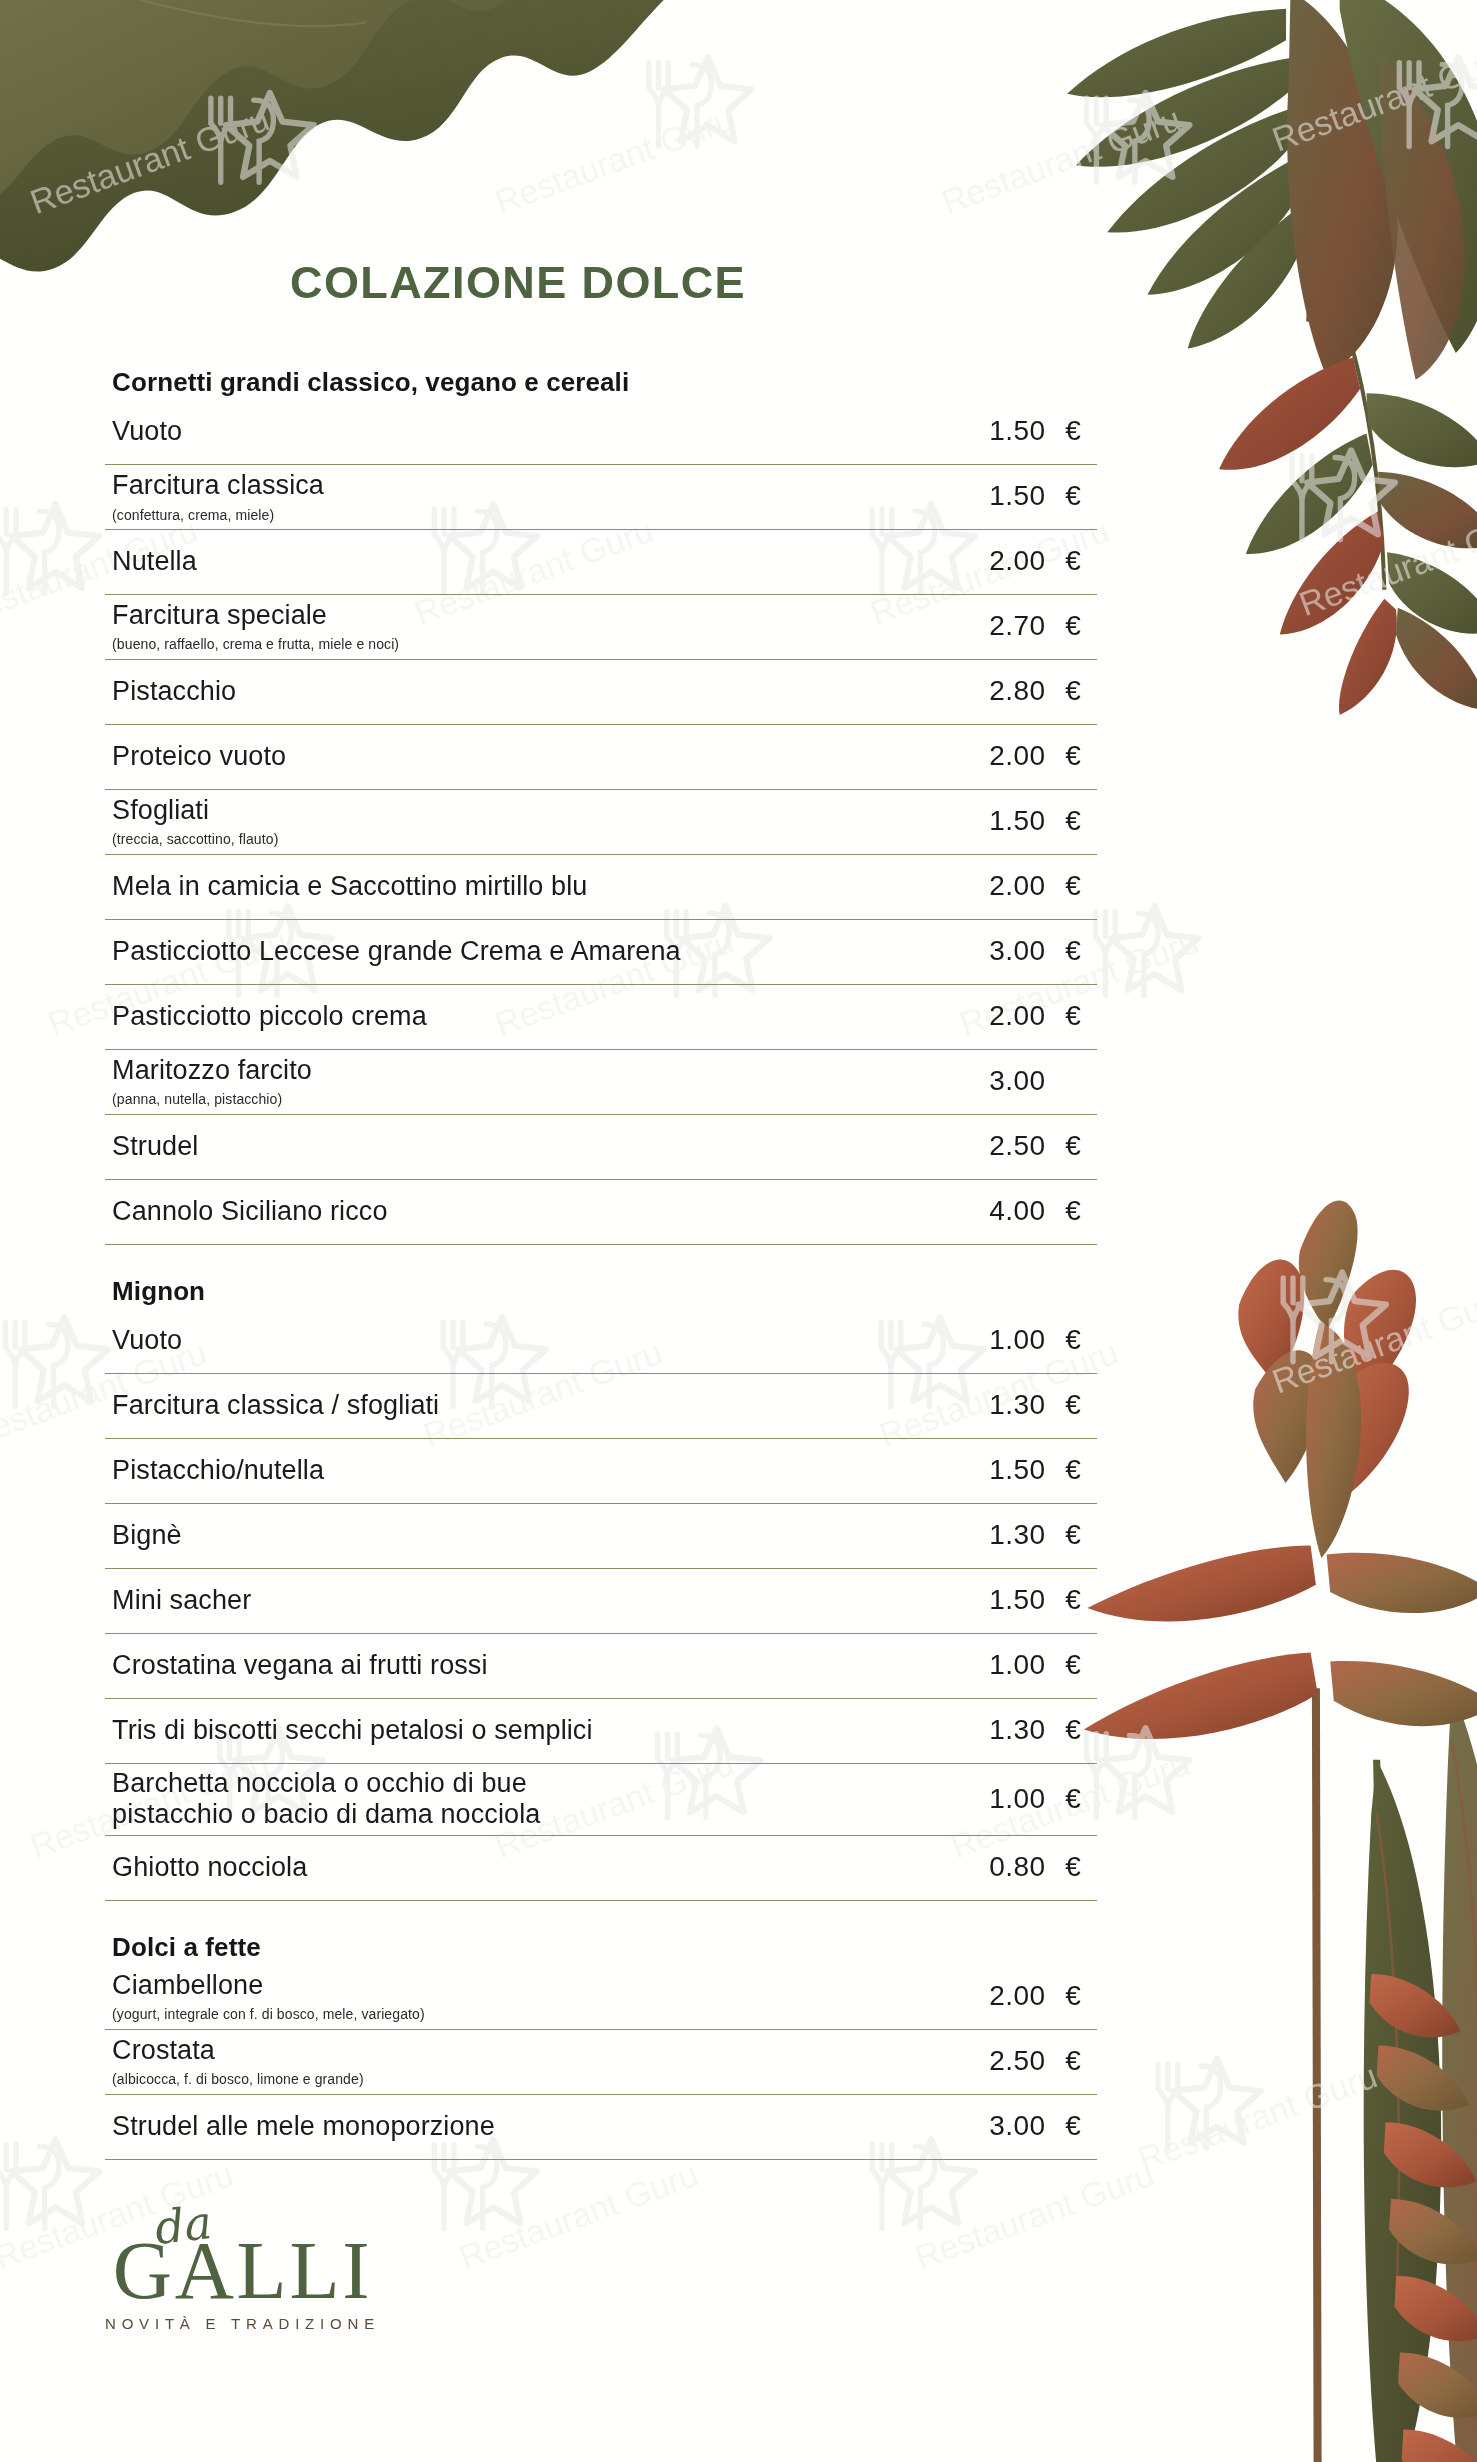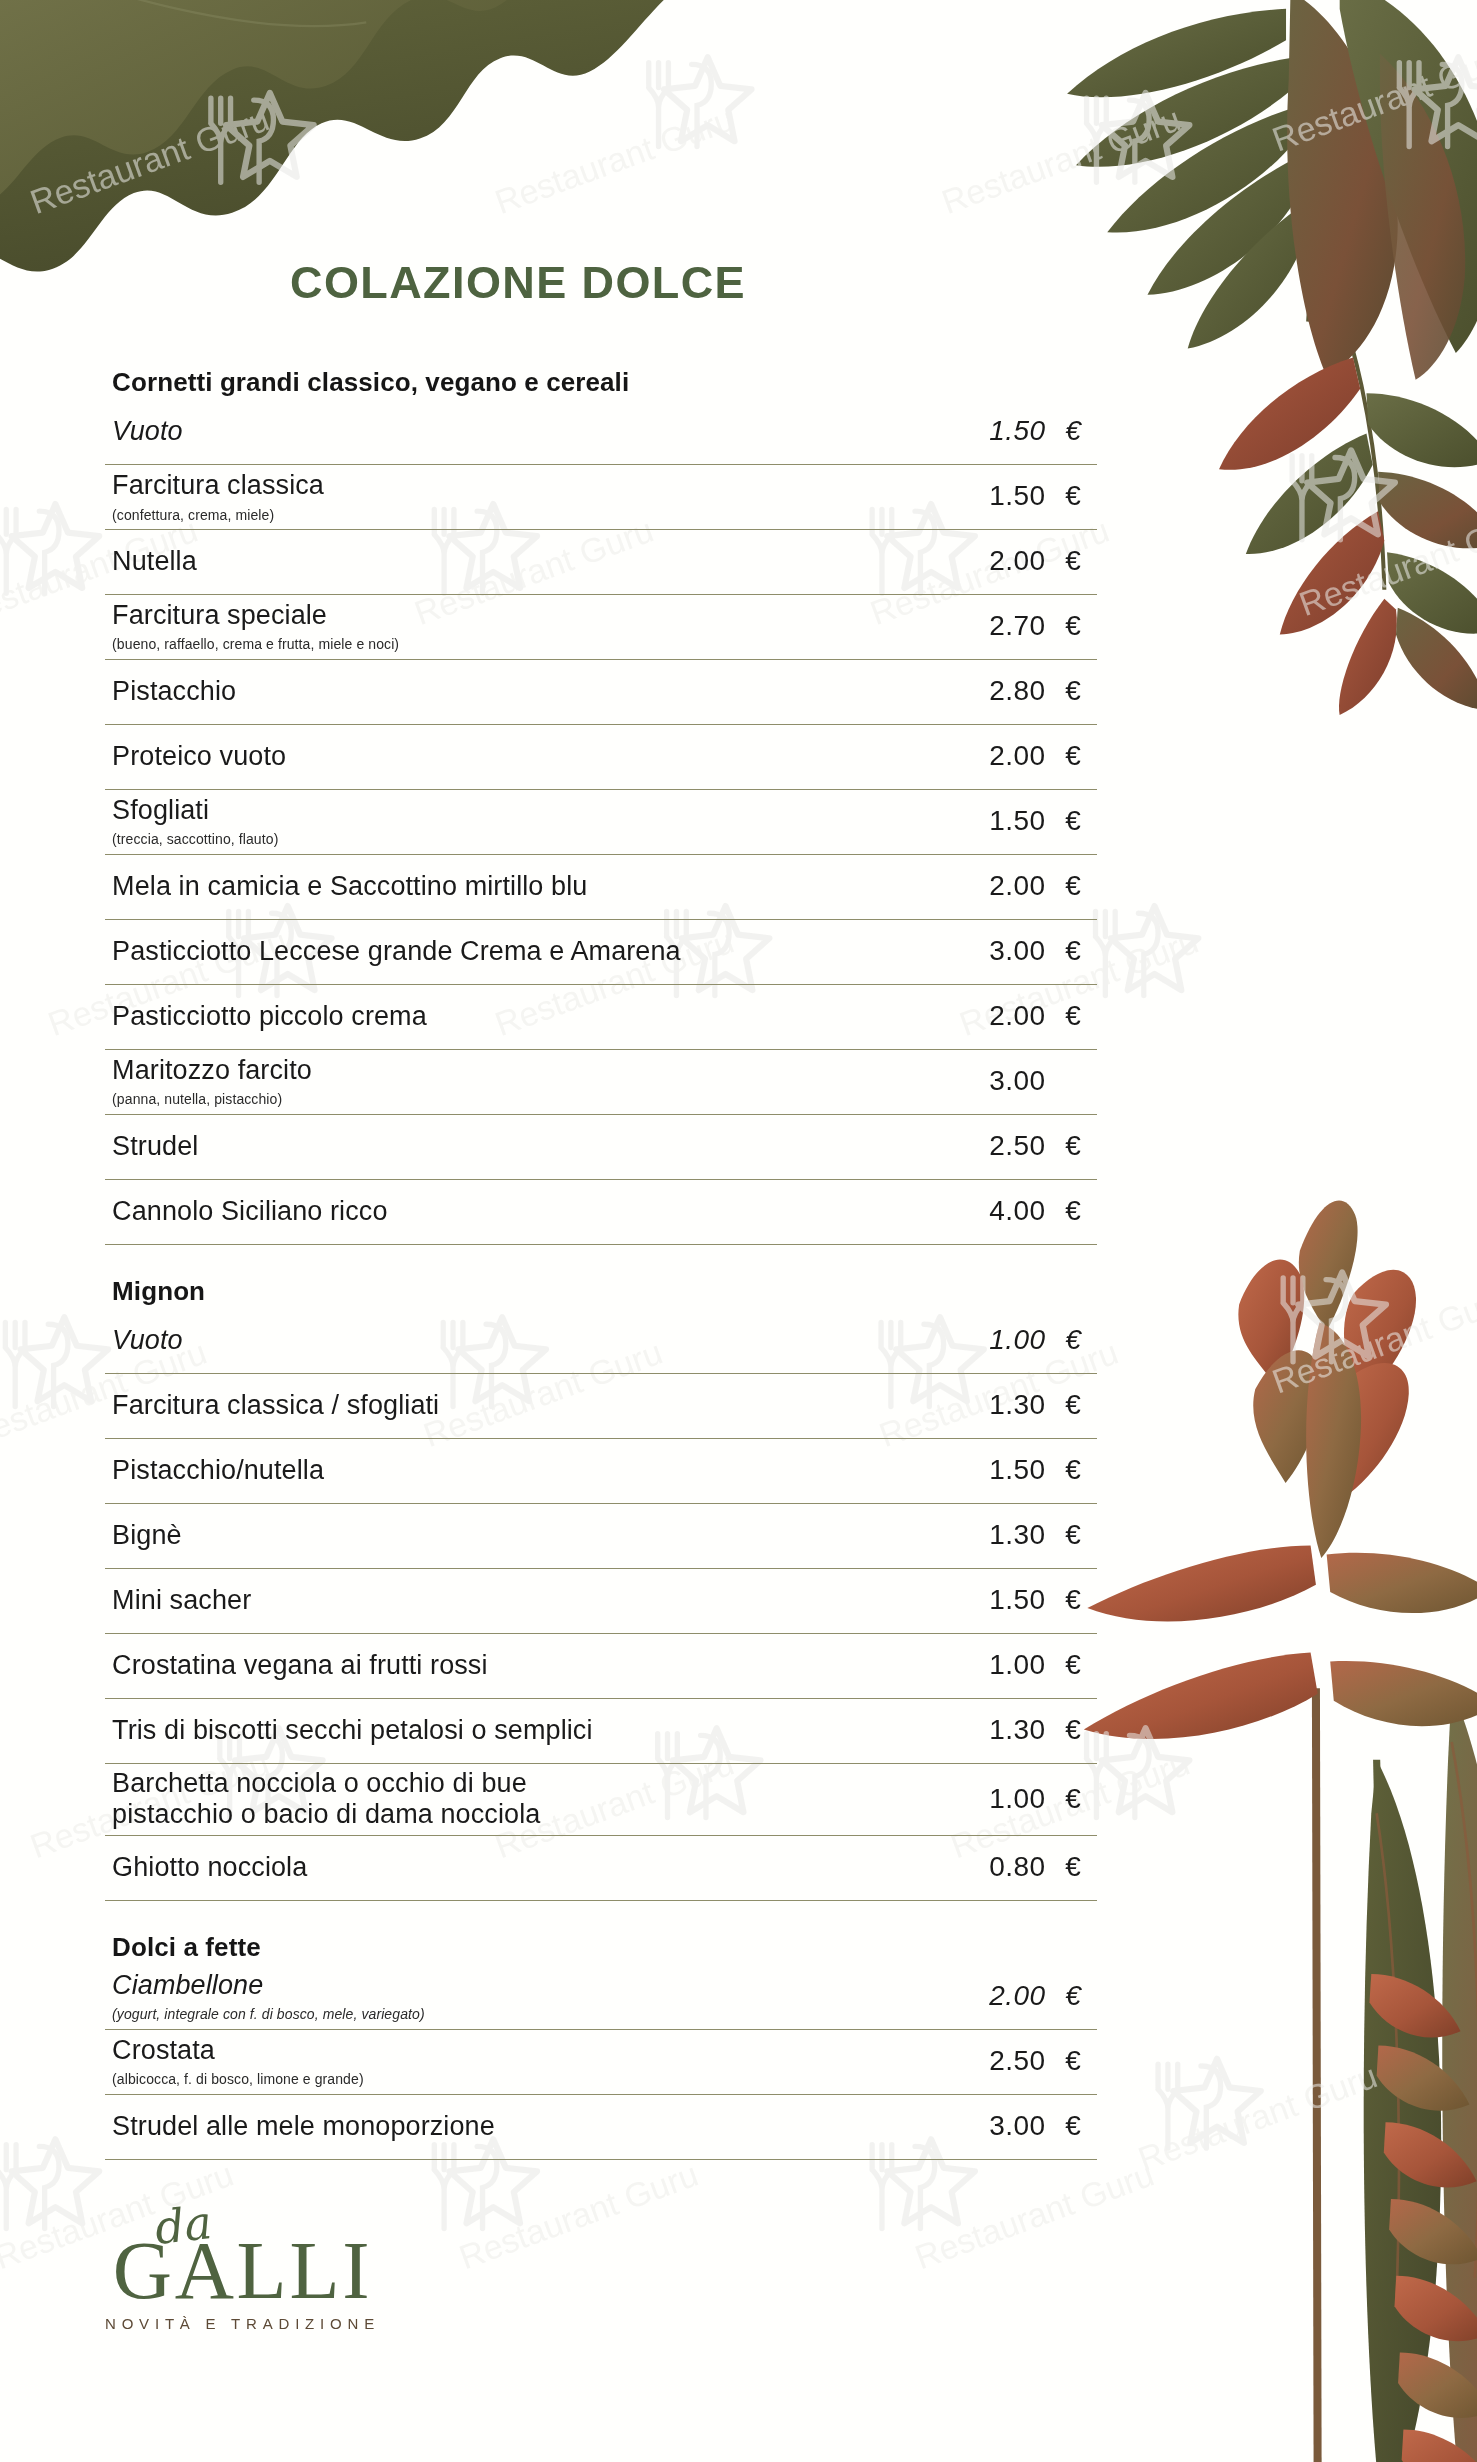--- a/index.html
+++ b/index.html
@@ -43,21 +43,21 @@
     padding:0 0 1.8px 7.1px;
     line-height:1.25;
   }
 
   .row{
     display:flex;align-items:center;
     border-bottom:1.3px solid #8e8d6a;
     min-height:55px;
     padding:3.6px 0 5.4px 0;
   }
-  .row.first{border-top:none;font-style:italic;}
+  .row.first{border-top:none;}
   .section .rows .row:last-child{border-bottom:1.3px solid #8e8d6a;}
 
   .row-name{
     flex:1 1 auto;padding-left:7.1px;min-width:0;
     color:#1a1a1a;
   }
   .row-title{
     font-size:27px;line-height:1.14;font-weight:400;letter-spacing:0.1px;
     white-space:pre-line;
   }

